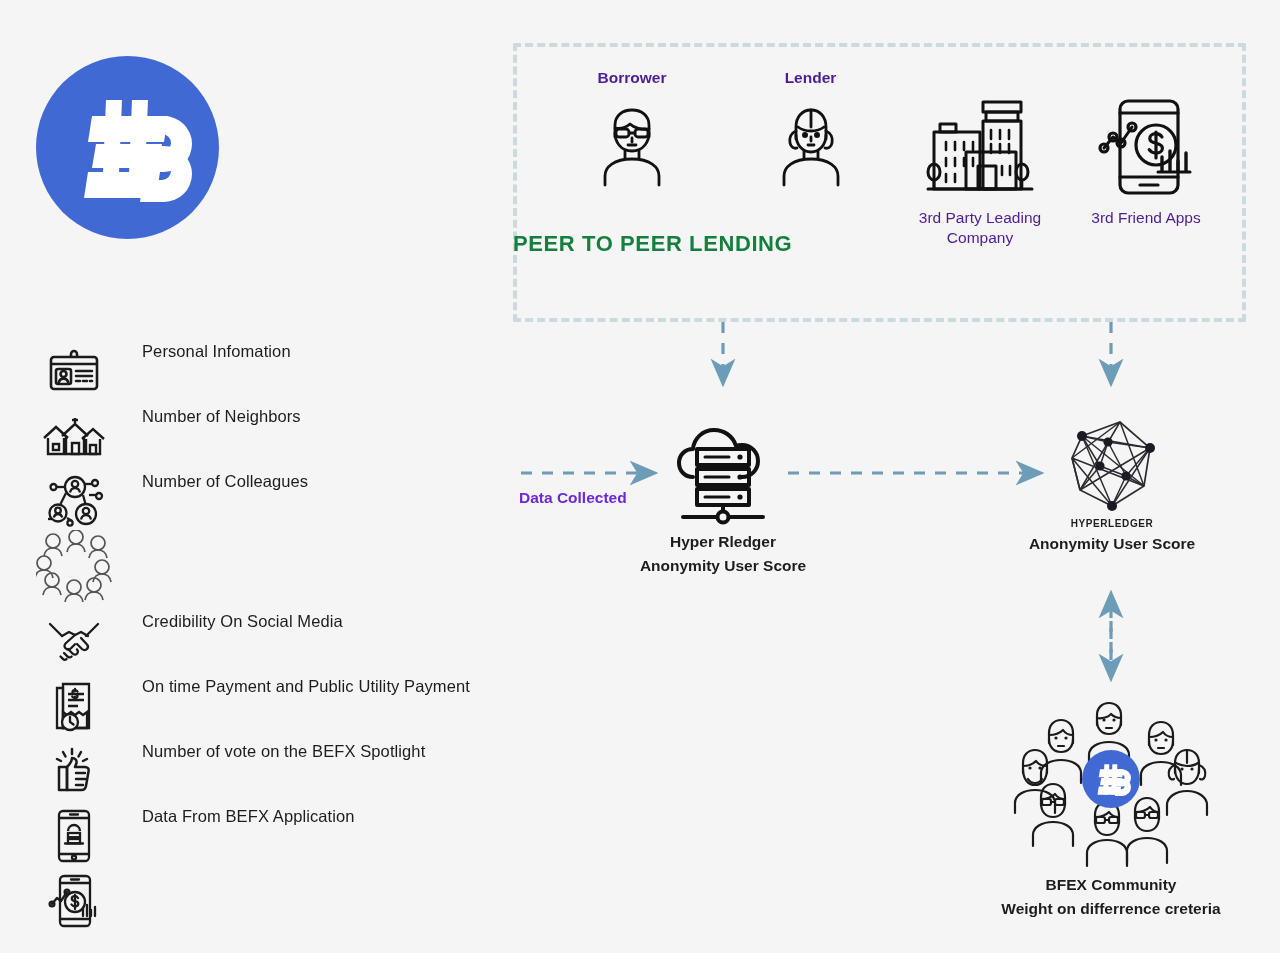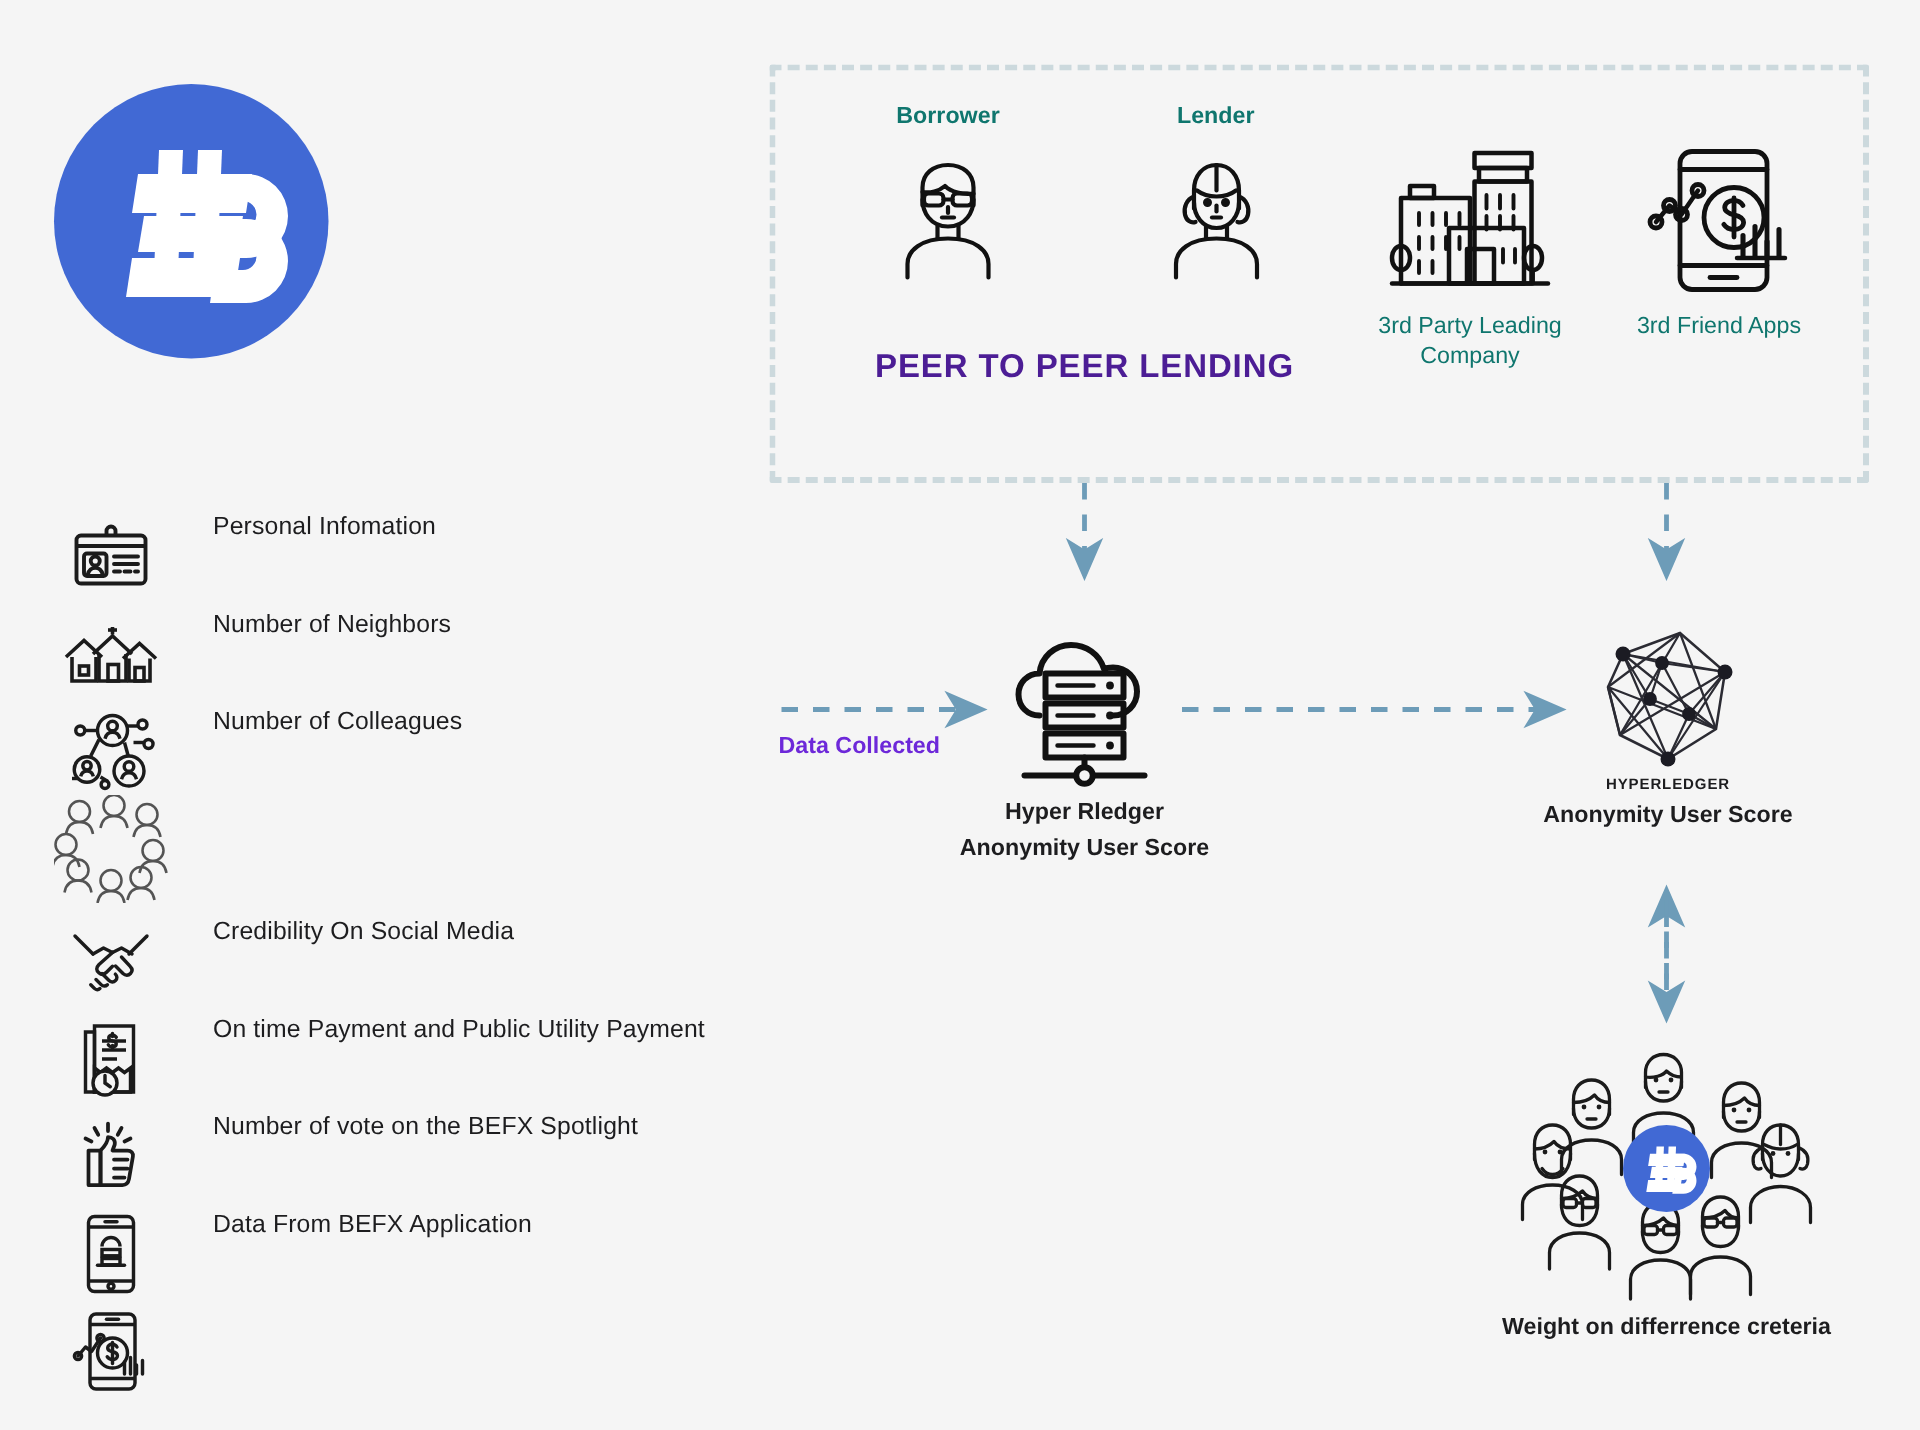--- a/index.html
+++ b/index.html
@@ -47,28 +47,28 @@
 
   
   #actors-box{
     position:absolute;left:513px;top:43px;width:733px;height:279px;
     border:4px dashed var(--dash,#ccd9dd);
     border-radius:2px;
     box-sizing:border-box;
   }
   .actor{position:absolute;text-align:center;}
   .actor .cap{
-    font-size:15.5px;color:#0f766e;line-height:1.32;
+    font-size:15.5px;color:#4c1d95;line-height:1.32;
   }
   .actor .cap.top{font-weight:700;margin-bottom:8px;}
   .actor .art{height:96px;display:flex;align-items:center;justify-content:center;}
   #p2p-title{
     position:absolute;left:513px;top:231px;width:420px;
-    text-align:center;font-size:22px;font-weight:700;letter-spacing:.6px;
-    color:#4c1d95;
+    font-size:22px;font-weight:700;letter-spacing:.6px;
+    color:#15803d;
   }
 
   
   .node{position:absolute;text-align:center;}
   .node .art{display:flex;align-items:center;justify-content:center;}
   .node .cap{font-size:15.5px;font-weight:700;line-height:1.55;color:#1d1d1f;}
   .node .cap.small-caps{font-size:10px;letter-spacing:.6px;}
 
   #label-data-collected{
     position:absolute;left:519px;top:489px;
@@ -541,16 +541,17 @@
           <polygon points="70,44 86,44 82,142 66,142"></polygon>
           <polygon points="96,44 112,44 108,142 92,142"></polygon>
           <polygon points="56,60 132,60 128,86 52,86"></polygon>
           <polygon points="60,88 126,88 122,112 56,112"></polygon>
           <polygon points="52,116 124,116 120,142 48,142"></polygon>
           <path d="M110,60 h18 a28,28 0 0 1 0,56 h-20 l3,-20 h15 a9,9 0 0 0 0,-18 h-19 z"></path>
           <path d="M106,90 h22 a28,28 0 0 1 0,56 h-24 l3,-22 h19 a9,9 0 0 0 0,-18 h-23 z"></path>
         </g>
       </svg>
     </div>
+    <div class="cap">BFEX Community</div>
     <div class="cap">Weight on differrence creteria</div>
   </div>
 
 </div>
 
 </body></html>

